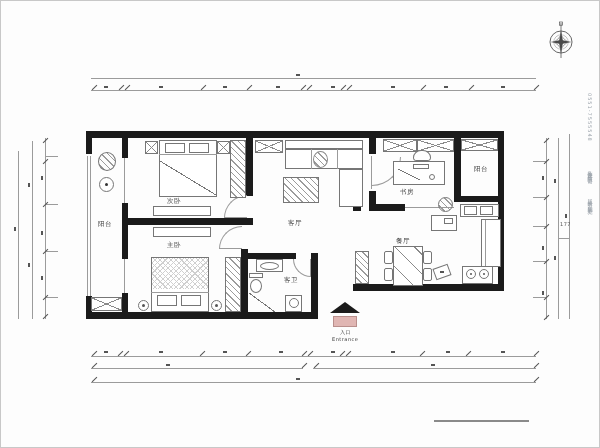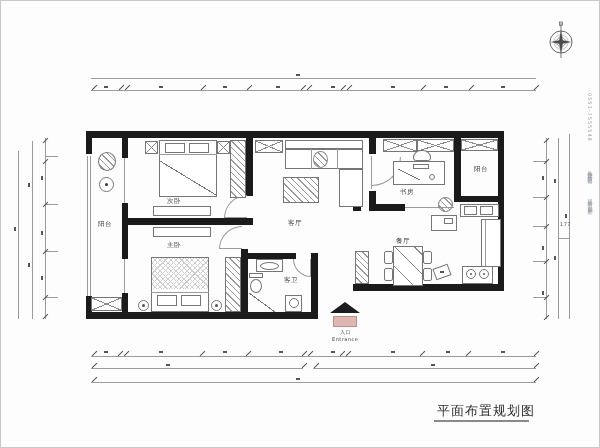--- a/index.html
+++ b/index.html
@@ -259,21 +259,20 @@
   <div class="dotv" style="left:541px;top:245px"></div>
   <div class="dotv" style="left:541px;top:290px"></div>
   <div class="tl" style="left:557px;top:137px;width:1px;height:181px"></div>
   <div class="dotv" style="left:553px;top:178px"></div>
   <div class="dotv" style="left:553px;top:255px"></div>
   <div class="tl" style="left:568px;top:133px;width:1px;height:185px"></div>
   <div class="dotv" style="left:564px;top:213px"></div>
   <div class="tl" style="left:557px;top:237px;width:12px;height:1px"></div>
   <div class="lbl" style="left:559px;top:221px;font-size:5px;color:#555">177</div>
 
-  <div class="lbl" style="left:436px;top:403px;font-size:13px;letter-spacing:1px;color:#2d2d2d">平面布置规划图</div>
   <div class="o" style="left:433px;top:419px;width:95px;height:2px;background:#8a8a8a"></div>
 
   <div class="wm" style="left:585px;top:92px;height:352px">
     <span>0551-7555548</span>
     <span style="margin-top:22px">装饰设计工程有限公司</span>
     <span style="margin-top:16px">版权所有 翻版必究</span>
   </div>
 
 </div>
 

